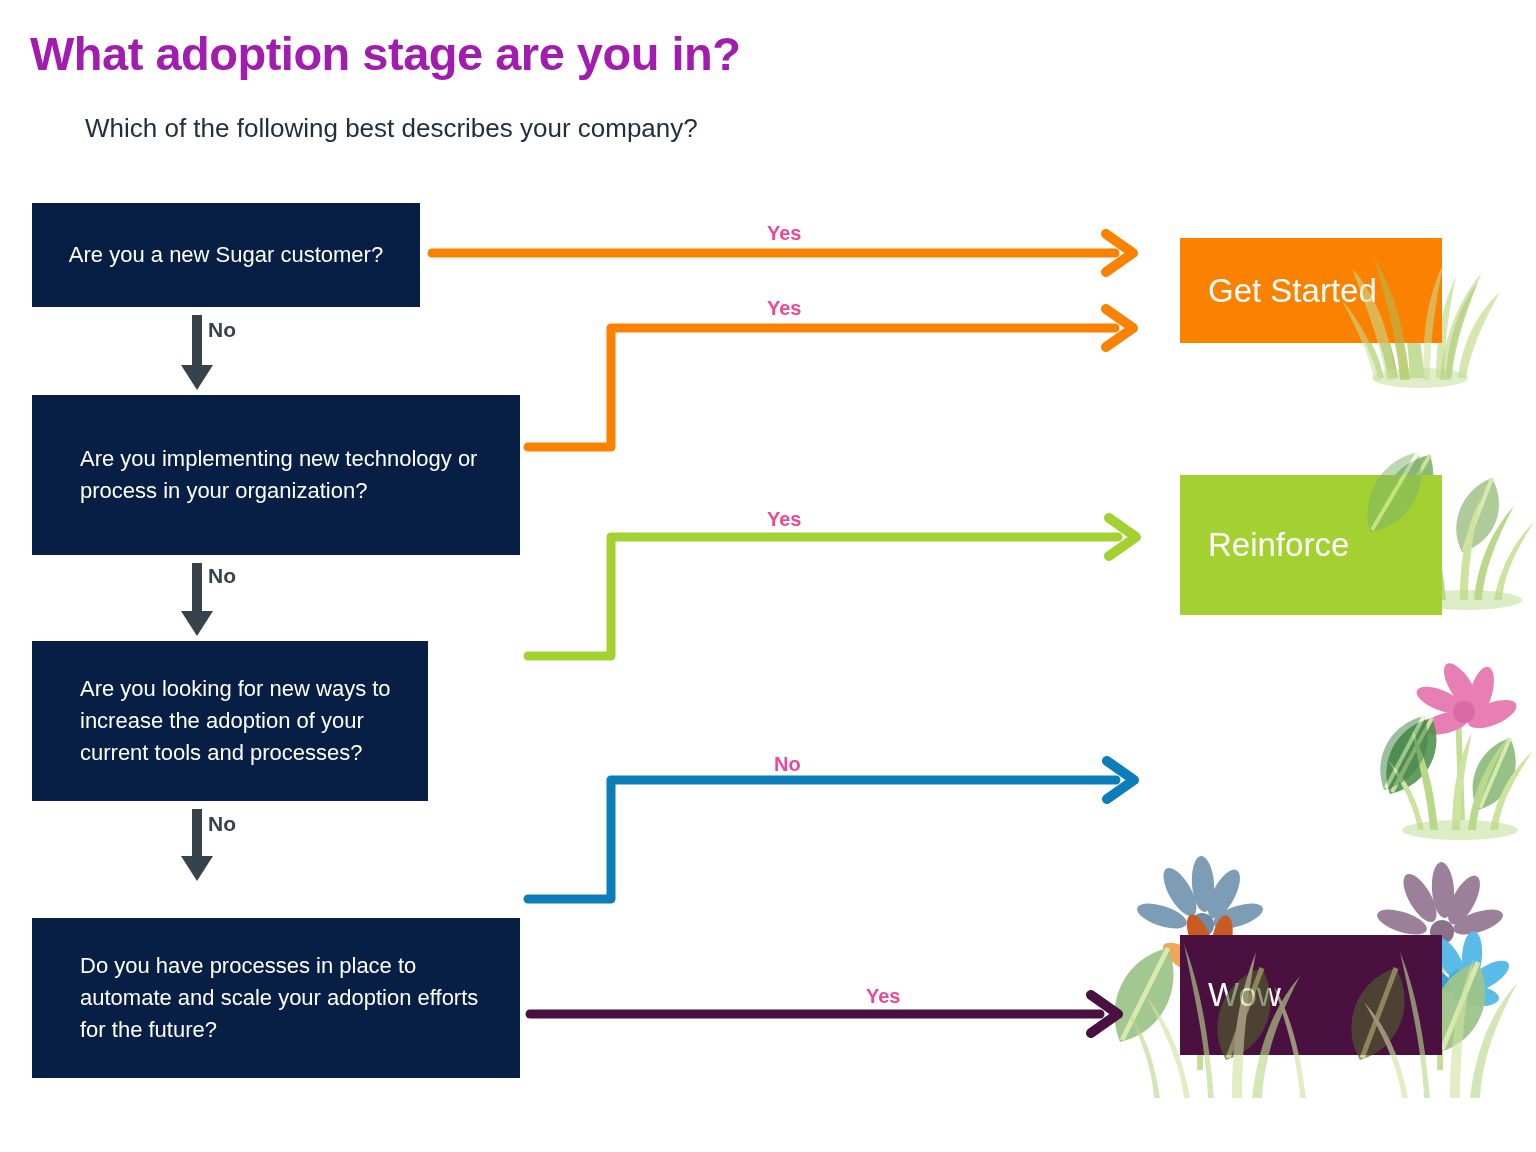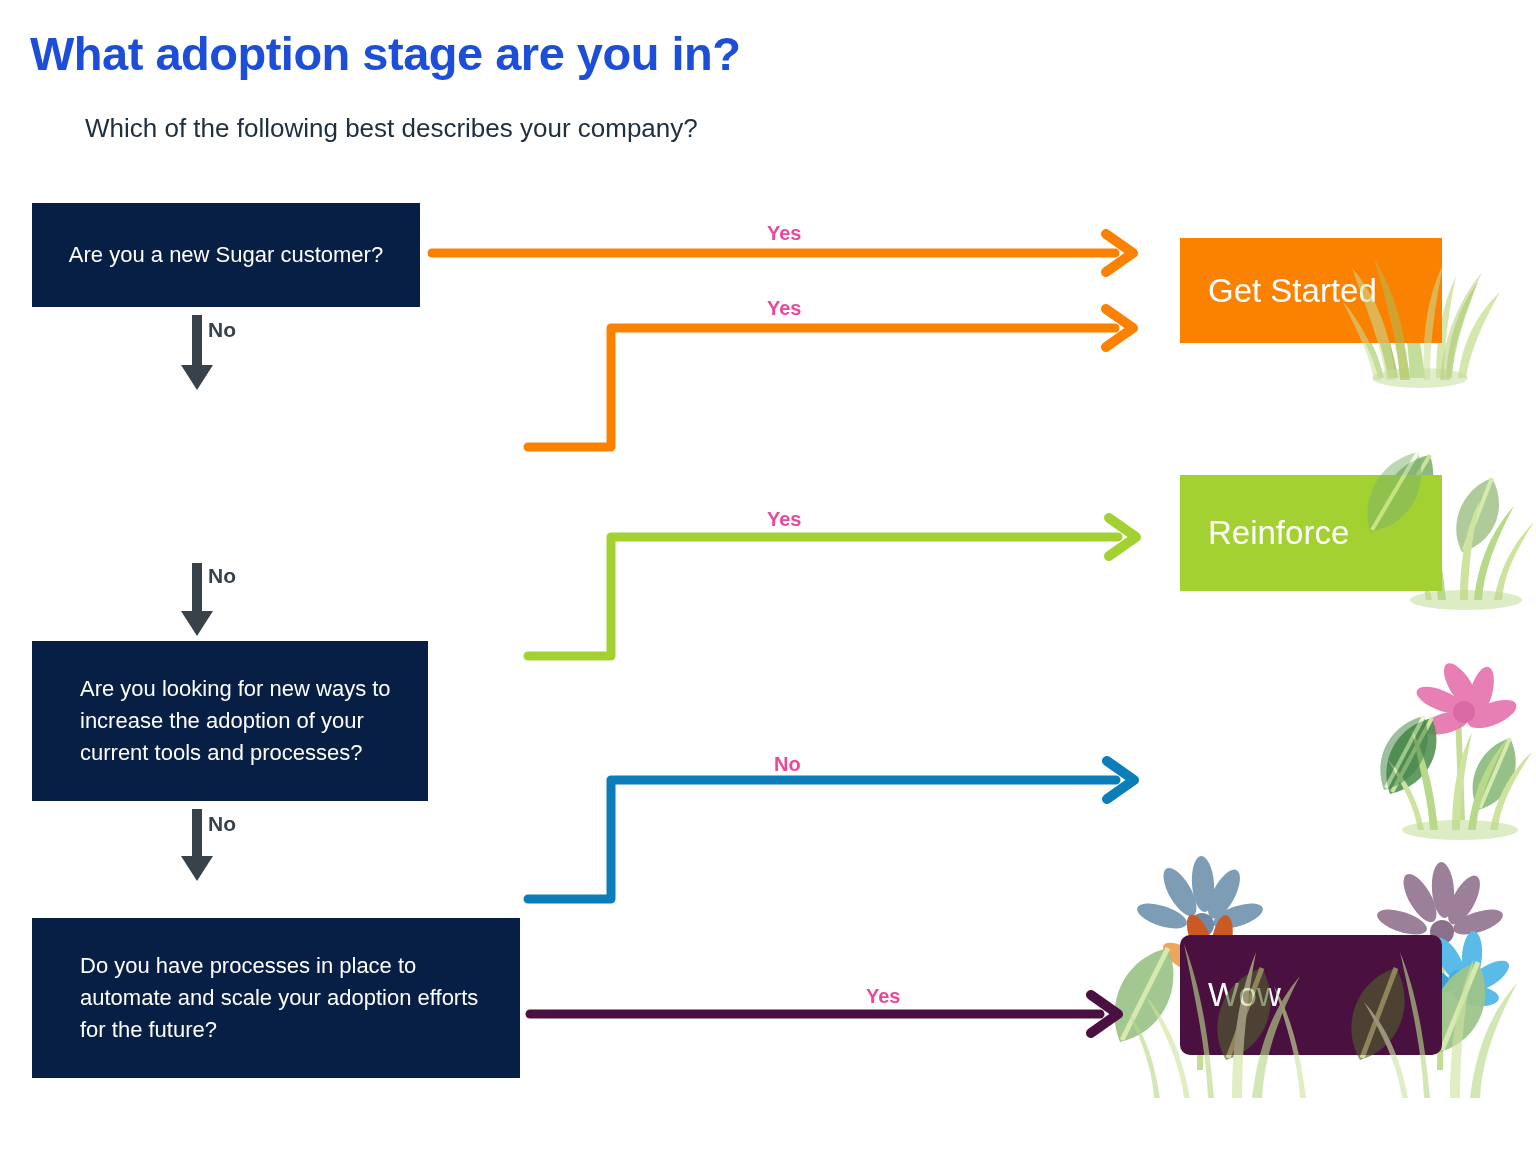--- a/index.html
+++ b/index.html
@@ -8,21 +8,21 @@
     background: #ffffff;
     font-family: "Liberation Sans", sans-serif;
     overflow: hidden;
   }
   #stage { position: relative; width: 1536px; height: 1152px; }
 
   
   #title {
     position: absolute; left: 30px; top: 26px;
     font-size: 47px; font-weight: 700; letter-spacing: -0.5px;
-    color: #1d4ed8; white-space: nowrap;
+    color: #a21caf; white-space: nowrap;
   }
   #subtitle {
     position: absolute; left: 85px; top: 113px;
     font-size: 26px; font-weight: 400; color: #20303f;
     white-space: nowrap;
   }
 
   
   .qbox {
     position: absolute;
@@ -46,23 +46,23 @@
   
   .obox {
     position: absolute;
     color: #ffffff;
     font-size: 33px;
     display: flex; align-items: center;
     padding-left: 28px;
     z-index: 3;
   }
   #obox-get-started { left: 1180px; top: 238px; width: 262px; height: 105px; background: #FA8200; }
-  #obox-reinforce   { left: 1180px; top: 475px; width: 262px; height: 116px; background: #A2D131; }
+  #obox-reinforce   { left: 1180px; top: 475px; width: 262px; height: 140px; background: #A2D131; }
   #obox-optimize    { left: 1180px; top: 706px; width: 262px; height: 114px; background: #0B7EBA; }
-  #obox-wow         { left: 1180px; top: 935px; width: 262px; height: 120px; background: #4A1140; z-index: 6; border-radius: 10px; }
+  #obox-wow         { left: 1180px; top: 935px; width: 262px; height: 120px; background: #4A1140; z-index: 6; }
 
   
   #connectors { position: absolute; left: 0; top: 0; width: 1536px; height: 1152px; z-index: 5; }
   #plants-back  { position: absolute; left: 0; top: 0; width: 1536px; height: 1152px; z-index: 2; pointer-events: none; }
   #plants-front { position: absolute; left: 0; top: 0; width: 1536px; height: 1152px; z-index: 7; pointer-events: none; }
 
   .edge-label {
     position: absolute;
     font-size: 20px; font-weight: 700; color: #ec4899;
     z-index: 6; white-space: nowrap;
@@ -168,20 +168,23 @@
         <circle cx="1458" cy="980" r="10" fill="#4aaede"></circle>
       </g>
 
       <path d="M1478 962 C1438 974 1422 1018 1440 1052 C1480 1040 1496 998 1478 962 Z" fill="#9dc48a" opacity="0.95"></path>
       <path d="M1478 962 L1442 1050" stroke="#d6eab0" stroke-width="5" fill="none"></path>
     </g>
   </svg>
 
   <div class="qbox center" id="qbox-1">
     <span class="txt">Are you a new Sugar customer?</span>
+  </div>
+  <div class="qbox left" id="qbox-2">
+    <span class="txt">Are you implementing new technology or process in your organization?</span>
   </div>
   <div class="qbox left" id="qbox-3">
     <span class="txt">Are you looking for new ways to increase the adoption of your current tools and processes?</span>
   </div>
   <div class="qbox left" id="qbox-4">
     <span class="txt">Do you have processes in place to automate and scale your adoption efforts for the future?</span>
   </div>
 
   <div class="obox" id="obox-get-started">
     <span>Get Started</span>

